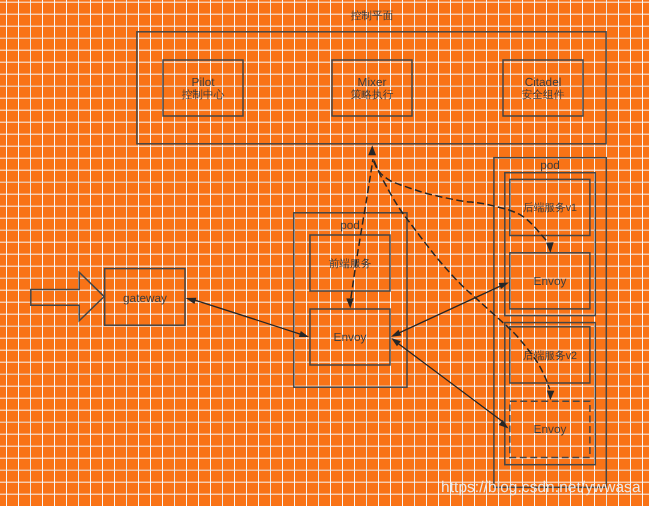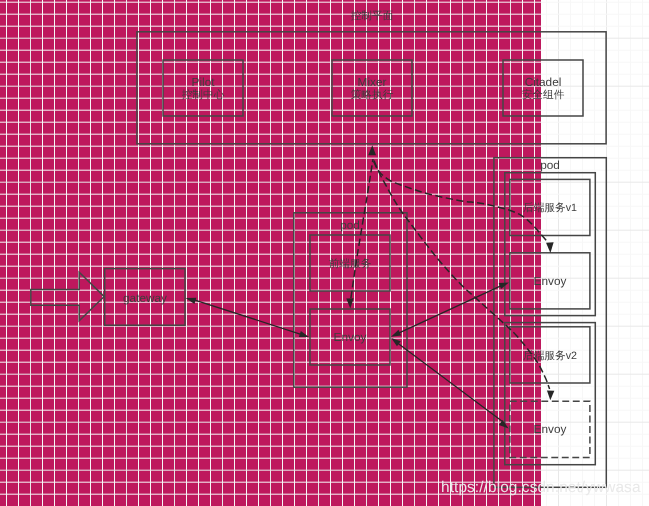--- a/index.html
+++ b/index.html
@@ -1,19 +1,19 @@
 <!DOCTYPE html>
 <html style="--stroke: #454545; --line: #262626; --text: #3d3d3d; --wm: #e9e9e9;"><head>
 <meta charset="utf-8">
 <style>
   html,body{margin:0;padding:0;}
   *{-webkit-font-smoothing:antialiased;text-rendering:geometricPrecision;}
   body{width:649px;height:506px;overflow:hidden;background:#ffffff;
        font-family:"Liberation Sans","DejaVu Sans",sans-serif;}
-  #canvas{position:relative;width:541px;height:506px;background:#be185d;}
+  #canvas{position:relative;width:649px;height:506px;background:#f97316;}
   .layer{position:absolute;left:0;top:0;}
   .bx{fill:none;stroke:var(--stroke,#454545);stroke-width:1.5;}
   .bxd{fill:none;stroke:var(--stroke,#454545);stroke-width:1.5;stroke-dasharray:6.9 3.6;}
   .ln{fill:none;stroke:var(--line,#262626);stroke-width:1.3;}
   .lnd{fill:none;stroke:var(--line,#262626);stroke-width:1.5;stroke-dasharray:7.2 3.4;}
   .ah{fill:var(--line,#262626);stroke:none;}
   .lbl{fill:var(--text,#3d3d3d);font-family:"Liberation Sans","DejaVu Sans",sans-serif;
        font-size:11.8px;text-anchor:middle;dominant-baseline:middle;}
   .lbl-cjk{fill:var(--text,#3d3d3d);font-family:"Liberation Sans","DejaVu Sans",sans-serif;
        font-size:10.7px;text-anchor:middle;dominant-baseline:middle;}

